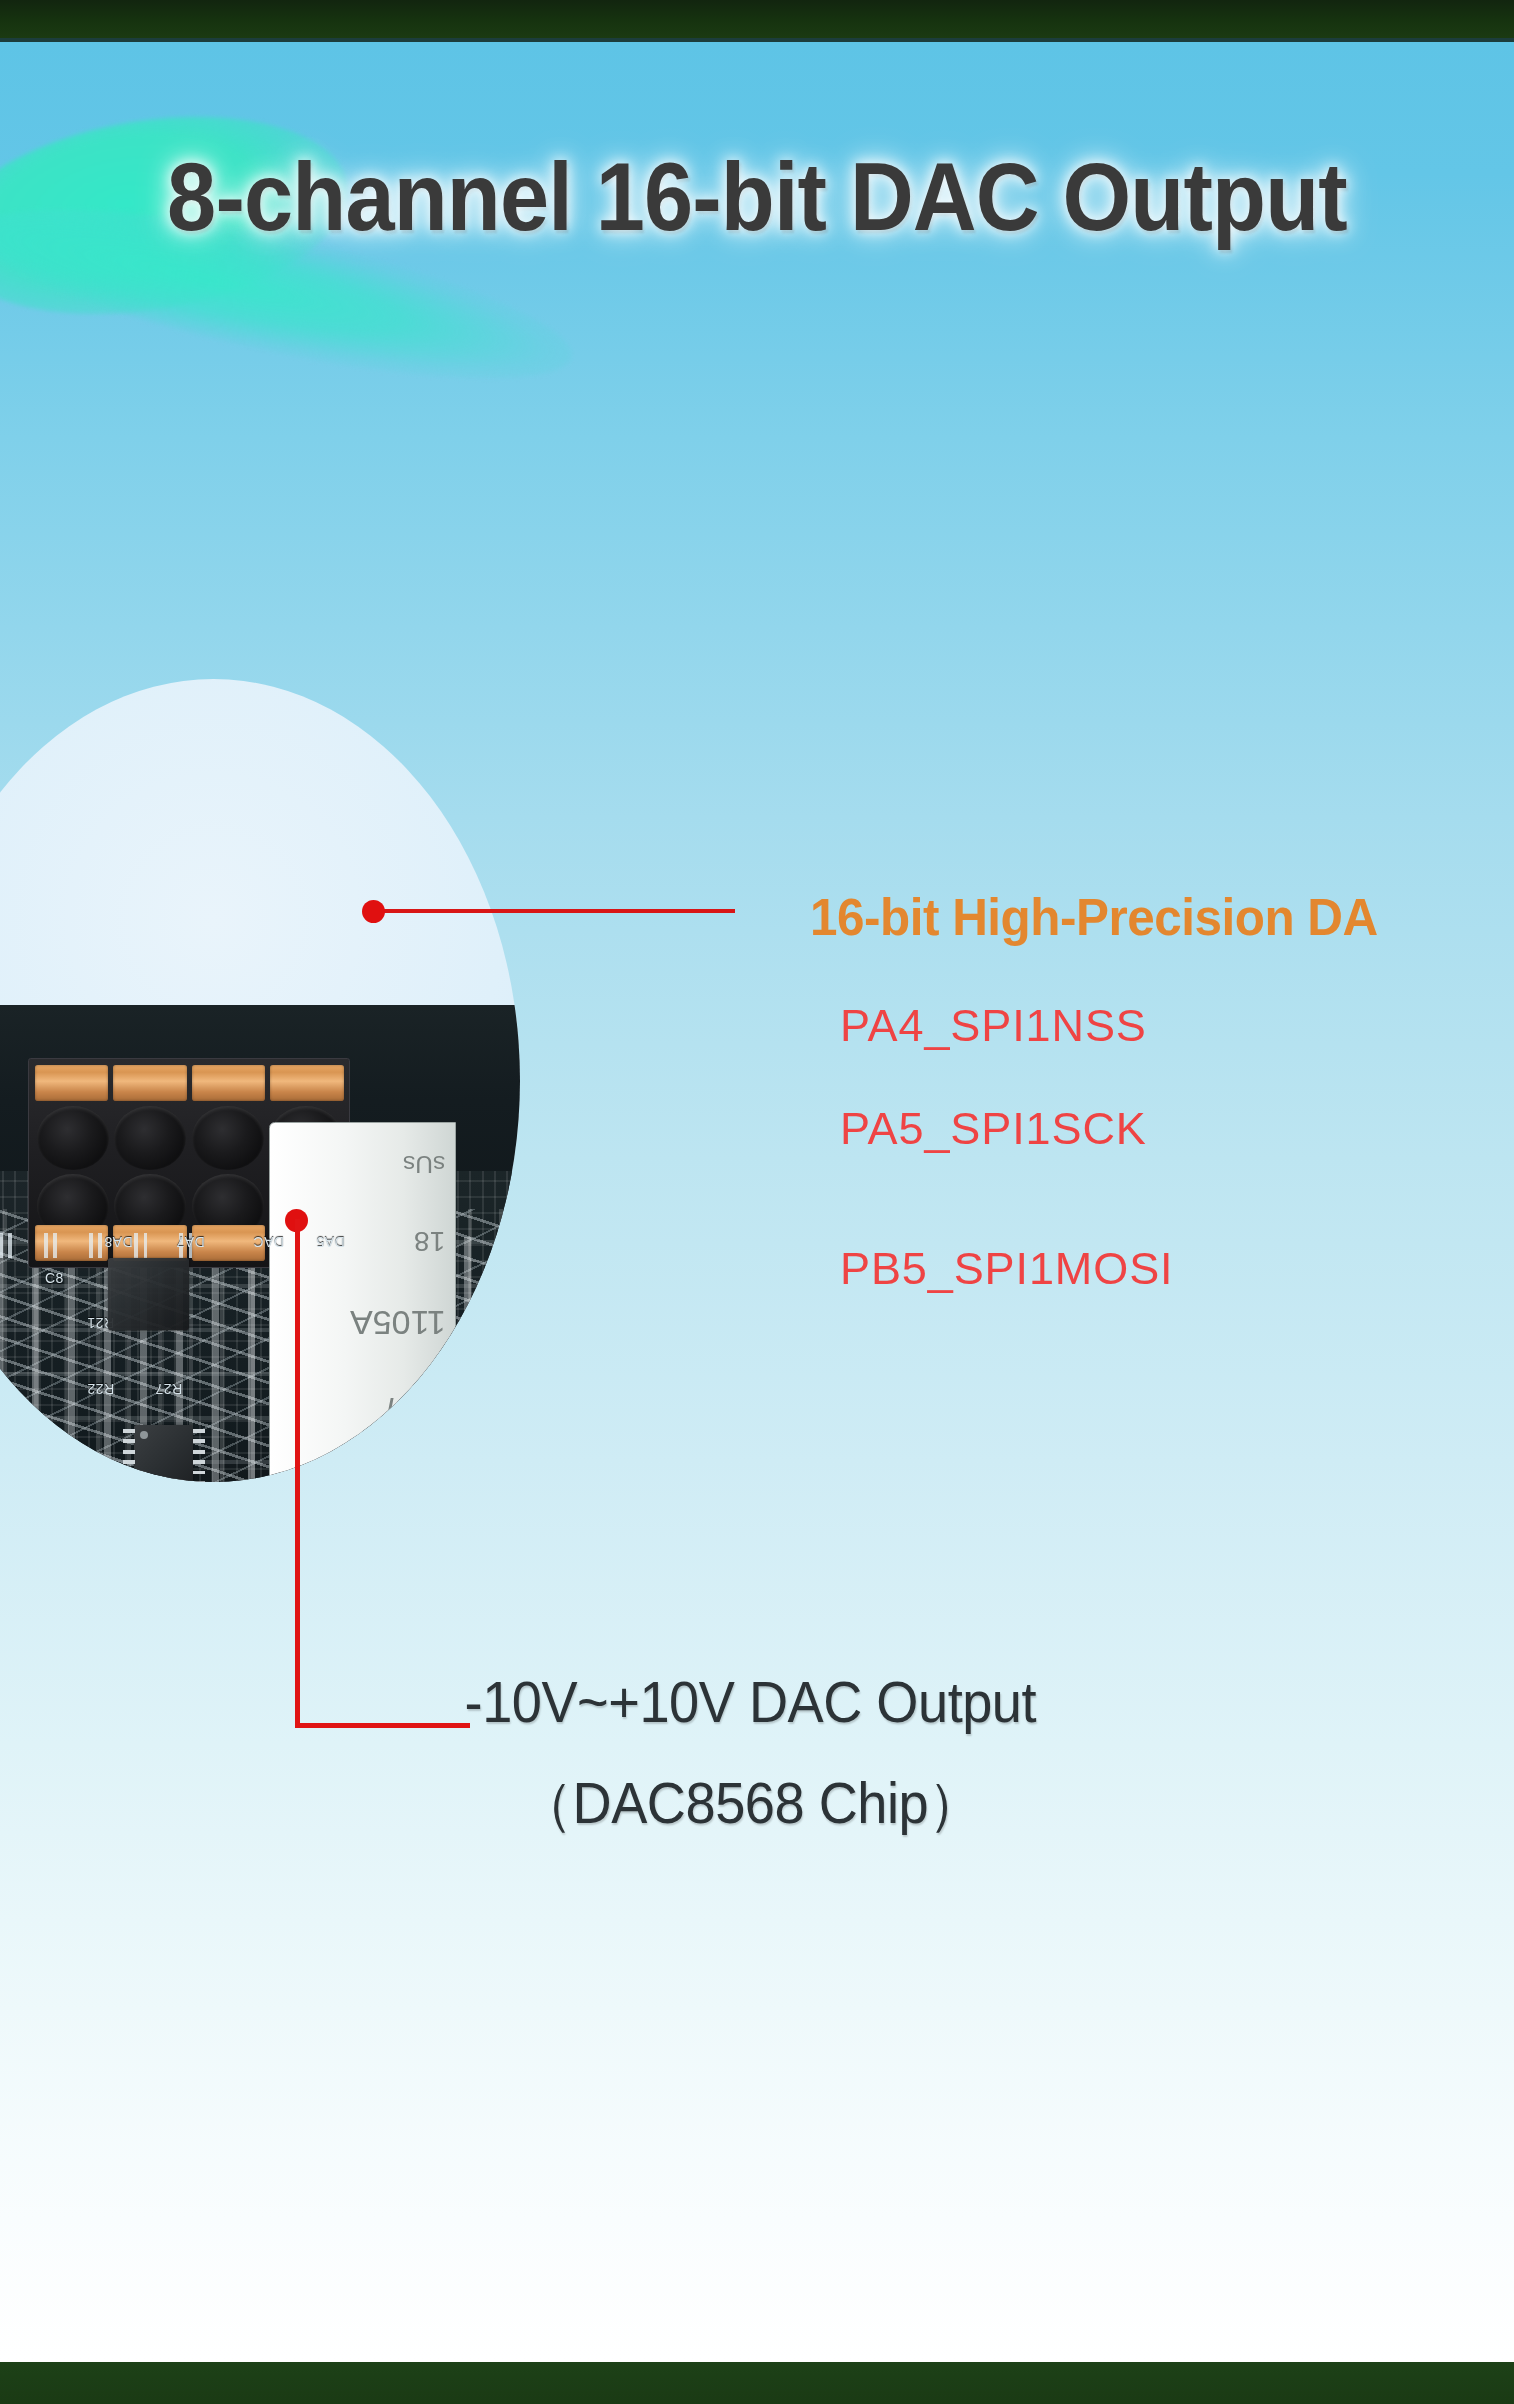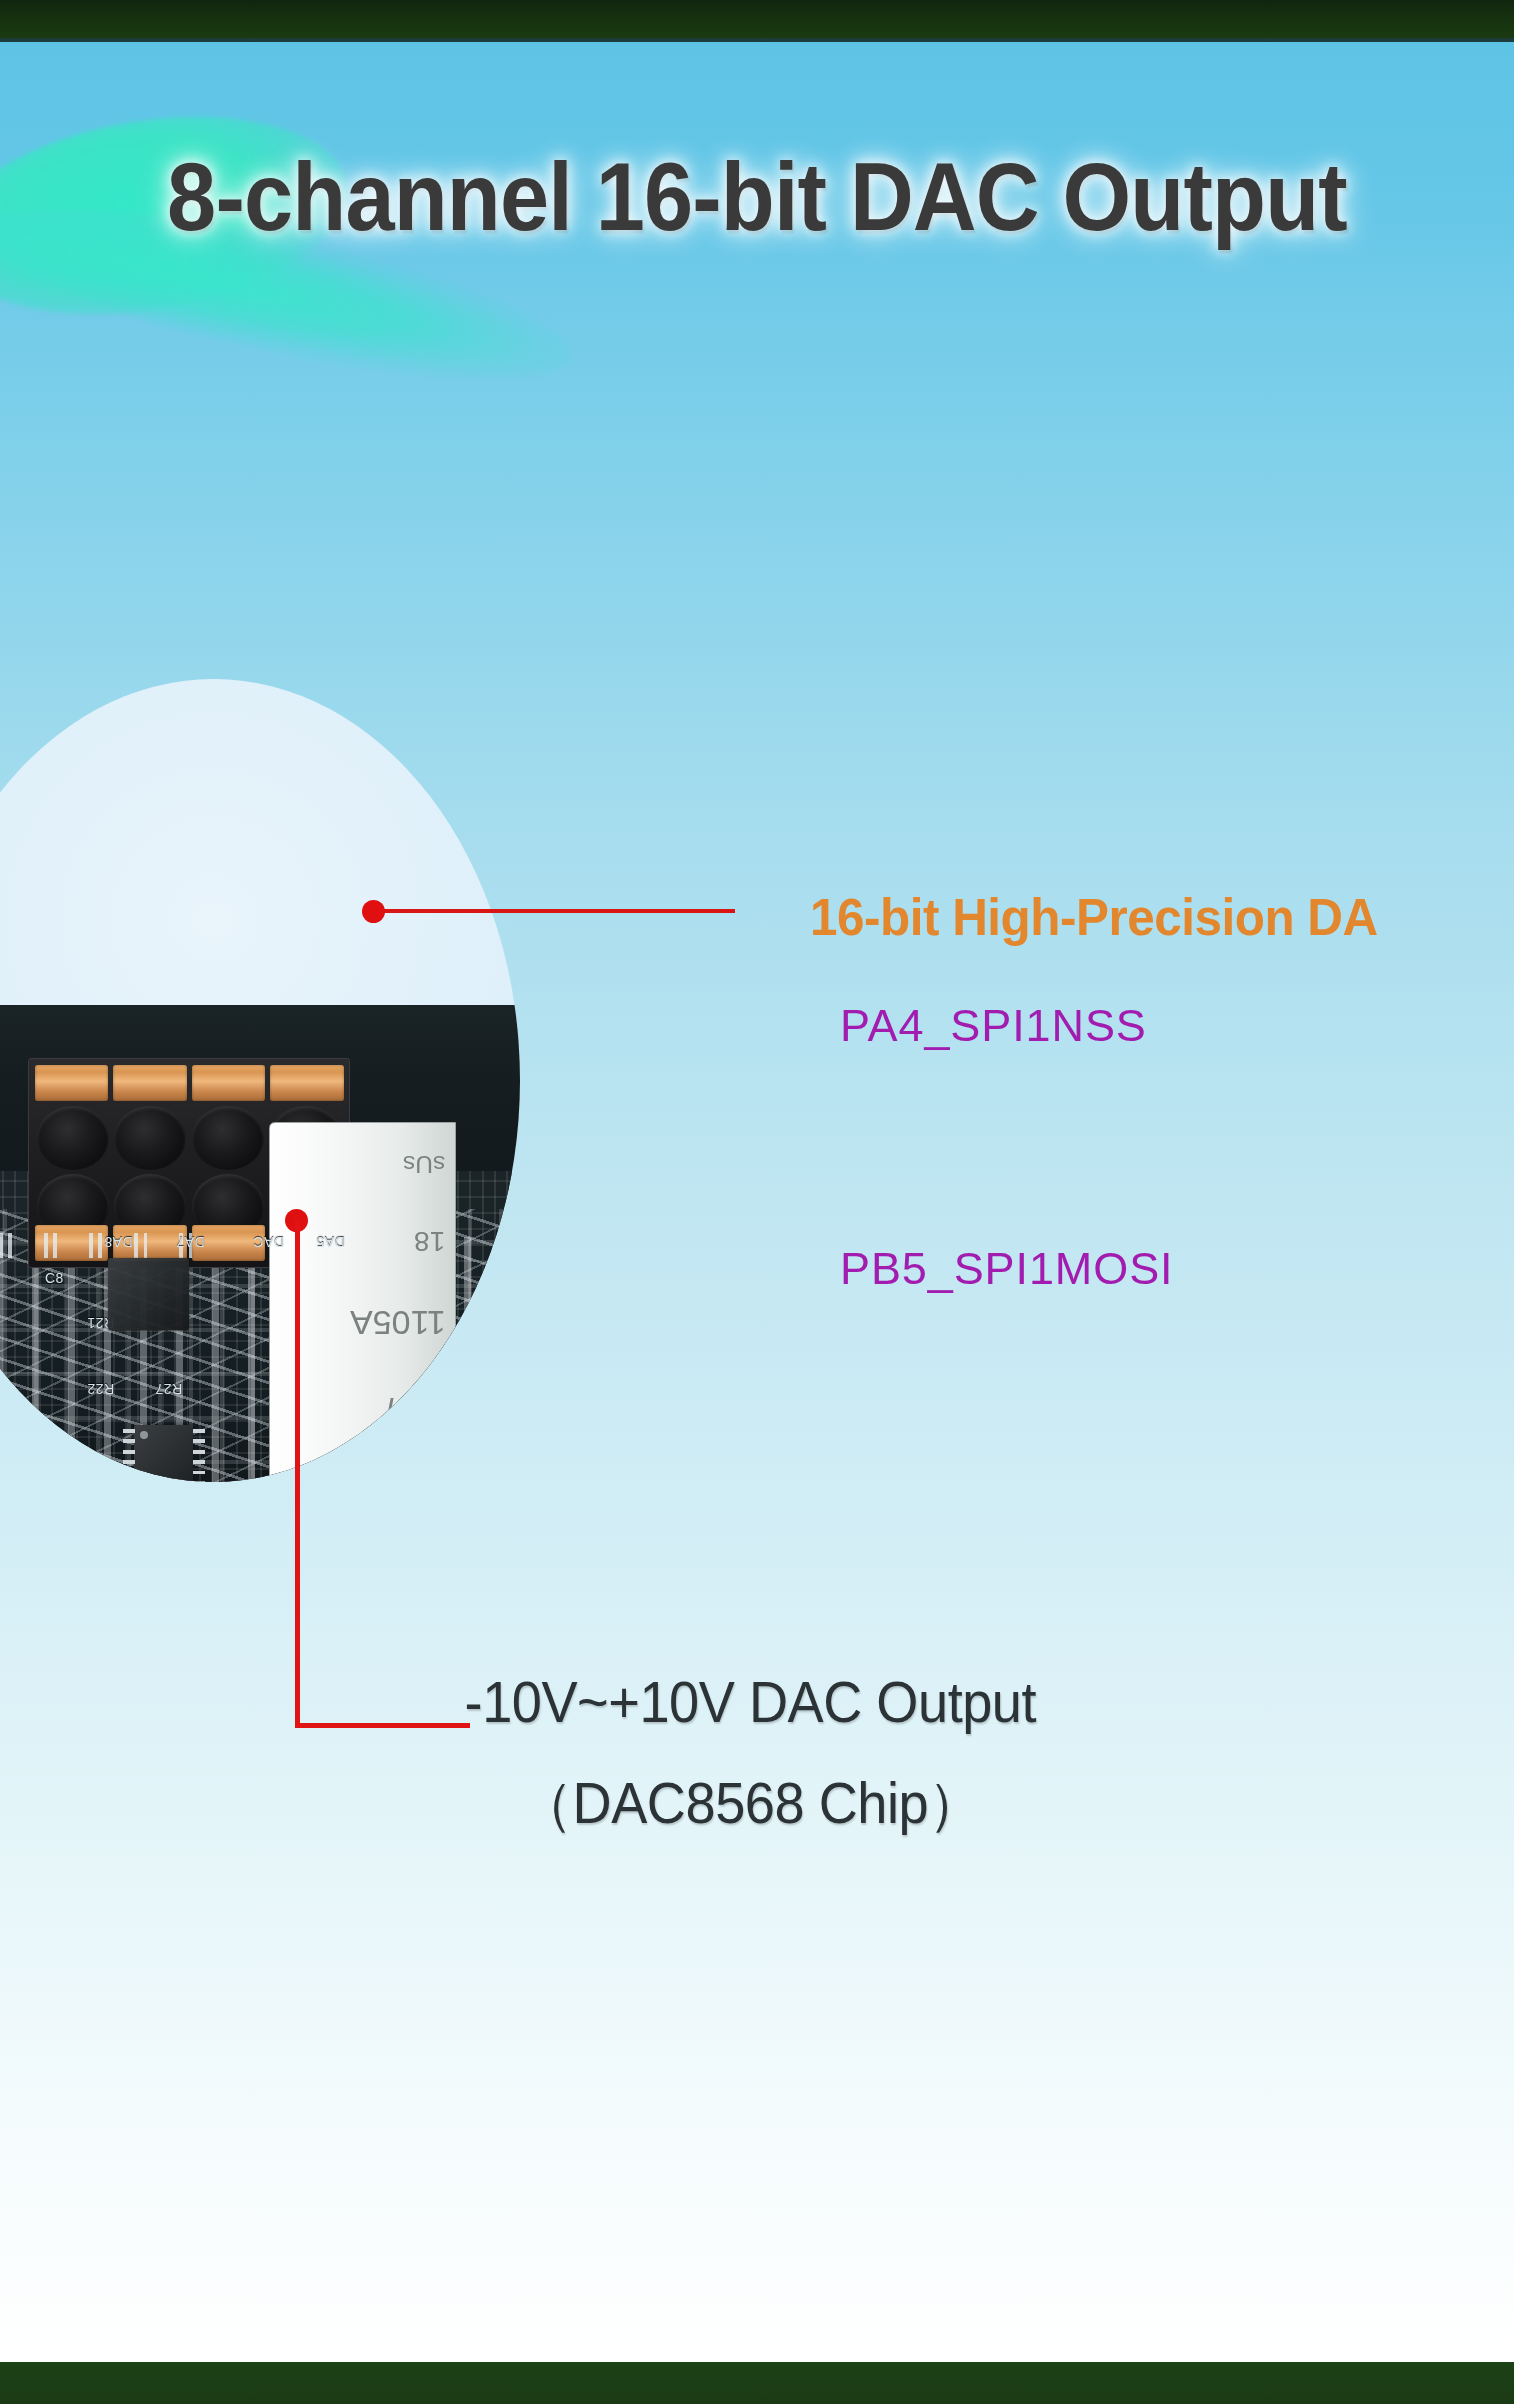--- a/index.html
+++ b/index.html
@@ -225,21 +225,21 @@
 
   .callout-title{
     position:absolute;left:810px;top:887px;
     font-size:52px;font-weight:bold;color:#e3872f;
     font-family:"Liberation Sans",sans-serif;
     letter-spacing:-0.5px;white-space:nowrap;
     transform:scaleX(0.95);transform-origin:left center;
   }
   .pin-line{
     position:absolute;left:840px;
-    font-size:45px;color:#a21caf;
+    font-size:45px;color:#ef4444;
     font-family:"Liberation Sans",sans-serif;
     letter-spacing:0.9px;white-space:nowrap;
   }
   .pin-line.p1{top:1000px;}
   .pin-line.p2{top:1103px;}
   .pin-line.p3{top:1243px;}
 
   .caption{
     position:absolute;left:0;width:1514px;text-align:center;
     font-size:57px;color:#2c3337;
@@ -330,20 +330,21 @@
       <div class="chip-legs" style="left:216px;top:750px;width:12.3px;height:87px;"></div>
 
       <div class="chip" style="left:201px;top:579px;width:81px;height:72px;opacity:0.95;"></div>
     </div>
   </div>
 
   <div class="leader-h"></div>
   <div class="leader-dot"></div>
   <div class="callout-title">16-bit High-Precision DA</div>
   <div class="pin-line p1">PA4_SPI1NSS</div>
+  <div class="pin-line p2">PA5_SPI1SCK</div>
   <div class="pin-line p3">PB5_SPI1MOSI</div>
 
   <div class="leader-dot2"></div>
   <div class="leader-v"></div>
   <div class="leader-elbow"></div>
   <div class="caption l1">
     <span class="caption-shift">-10V~+10V DAC Output</span>
   </div>
   <div class="caption l2">
     <span class="caption-shift">（DAC8568 Chip）</span>

